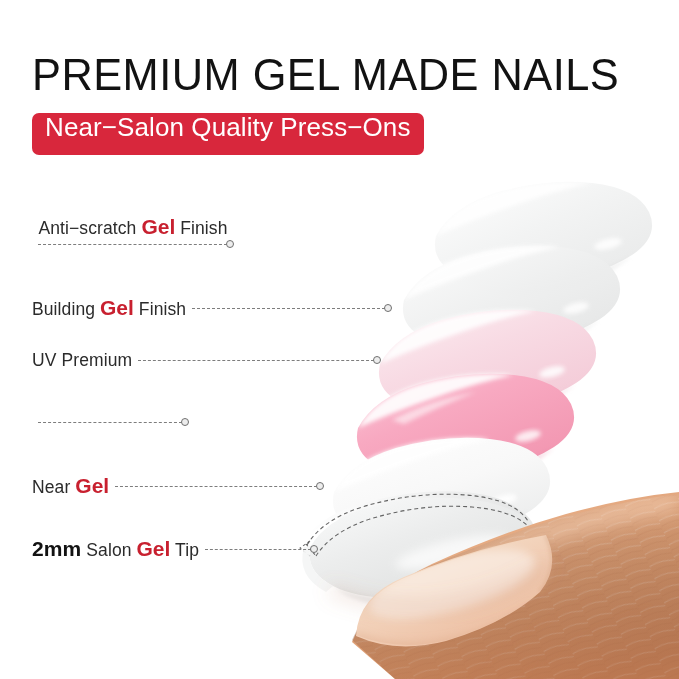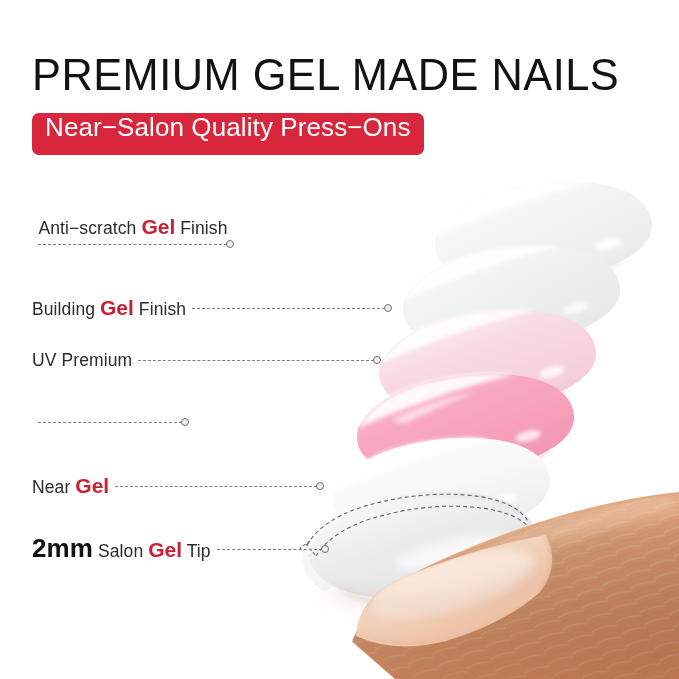--- a/index.html
+++ b/index.html
@@ -32,21 +32,21 @@
   #art{position:absolute;left:0;top:0;width:679px;height:679px;}
   #art svg{display:block;width:679px;height:679px;}
 
   
   .row{position:absolute;left:0;height:30px;display:flex;align-items:center;}
   .row .txt{
     white-space:nowrap;color:#2b2b2b;font-size:17.5px;line-height:20px;font-weight:400;
     letter-spacing:.1px;
   }
   .row .txt .red{color:#c8202f;font-weight:700;font-size:21px;letter-spacing:0;}
-  .row .txt .big{color:#121212;font-weight:700;font-size:26px;text-align:center;}
+  .row .txt .big{color:#121212;font-weight:700;font-size:21px;text-align:center;}
   .row .lead{position:relative;flex:0 0 auto;height:12px;display:flex;align-items:center;}
   .row .dash{
     height:0;border-top:1.3px dashed #7d7d7d;
     display:block;
   }
   .row .dot{
     width:8px;height:8px;border-radius:50%;
     border:1.3px solid #6f6f6f;background:#ededed;
     box-sizing:border-box;margin-left:-1px;
   }

